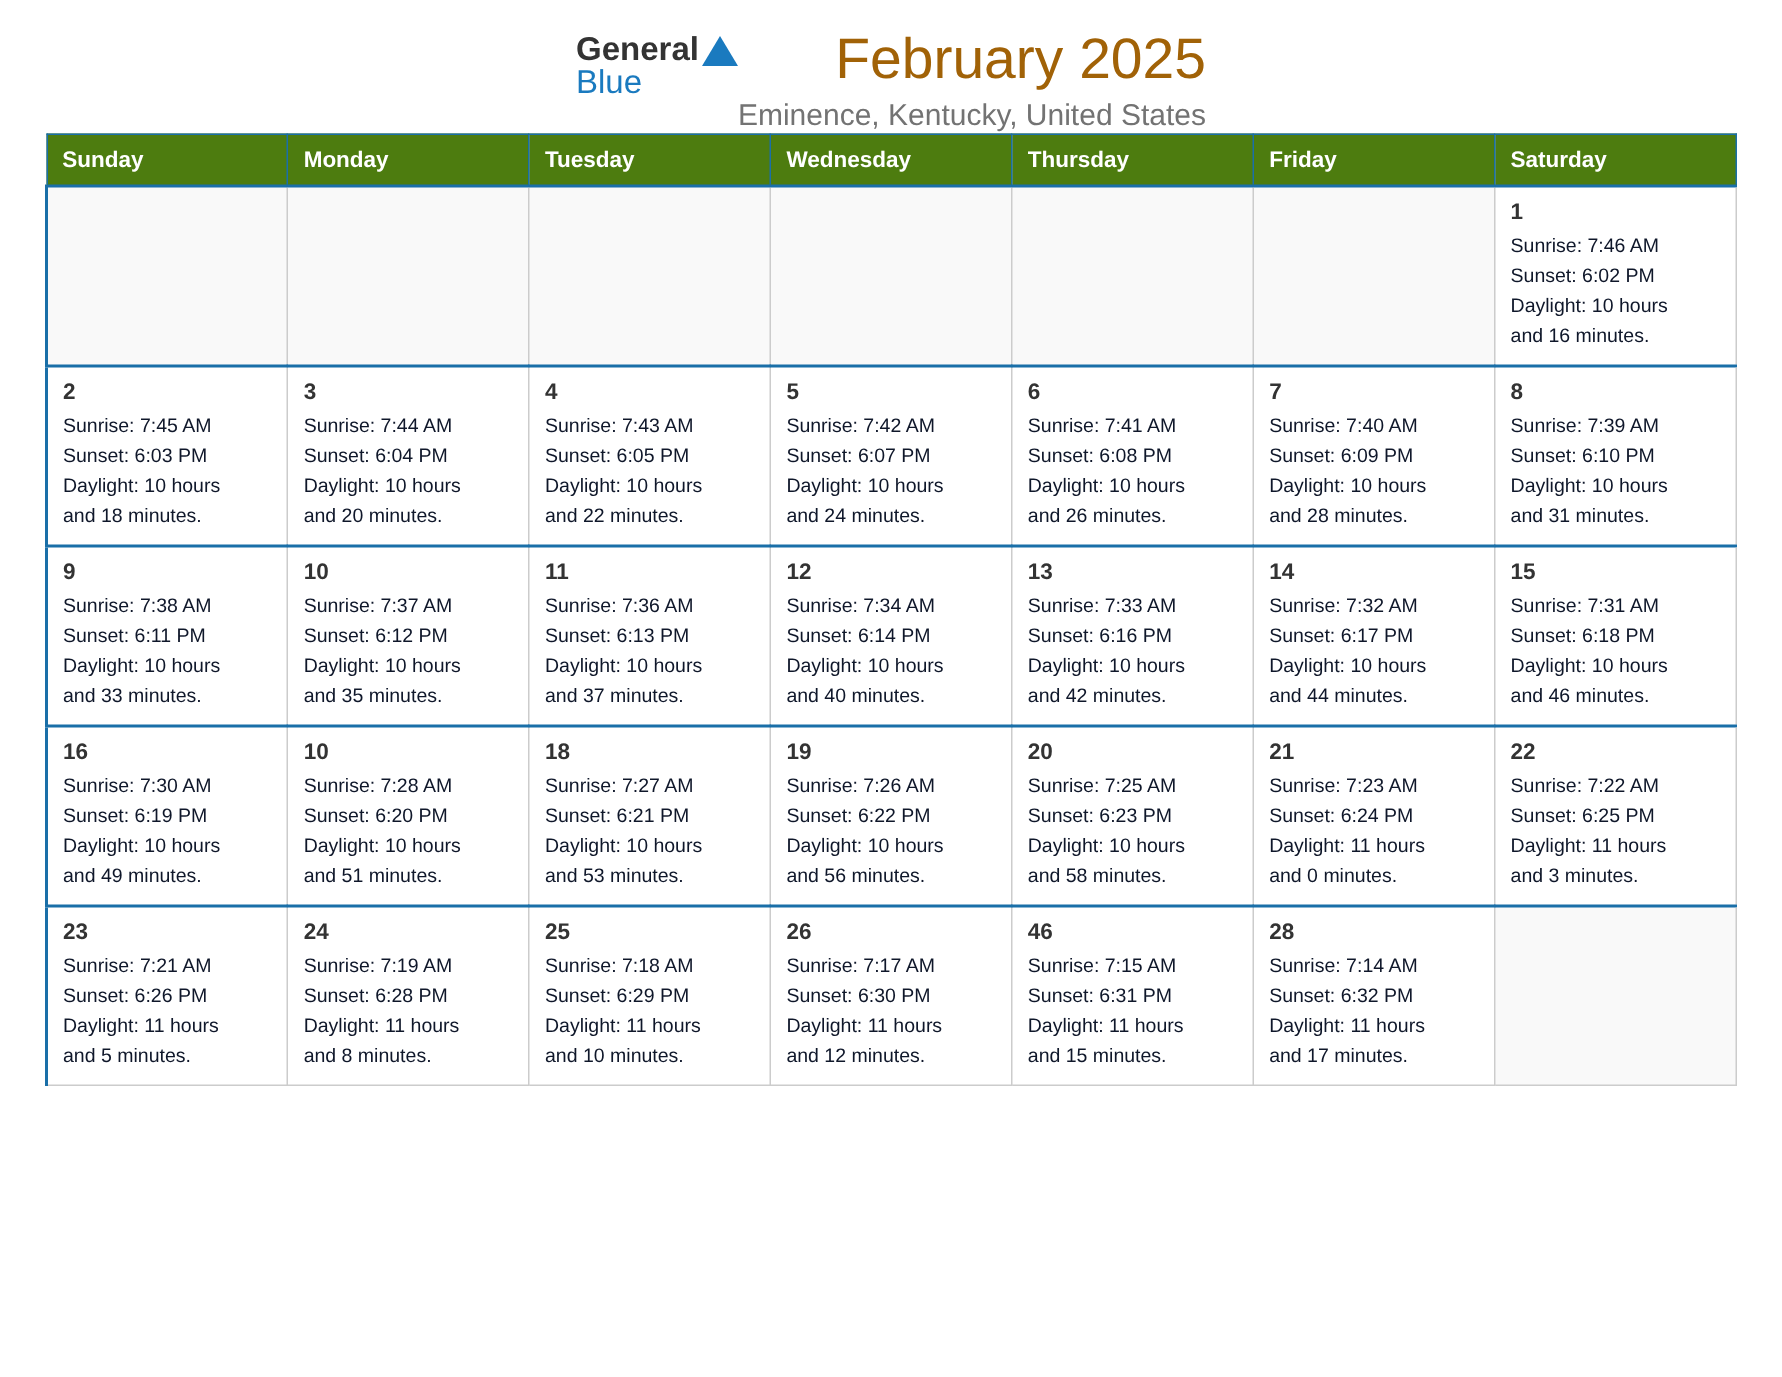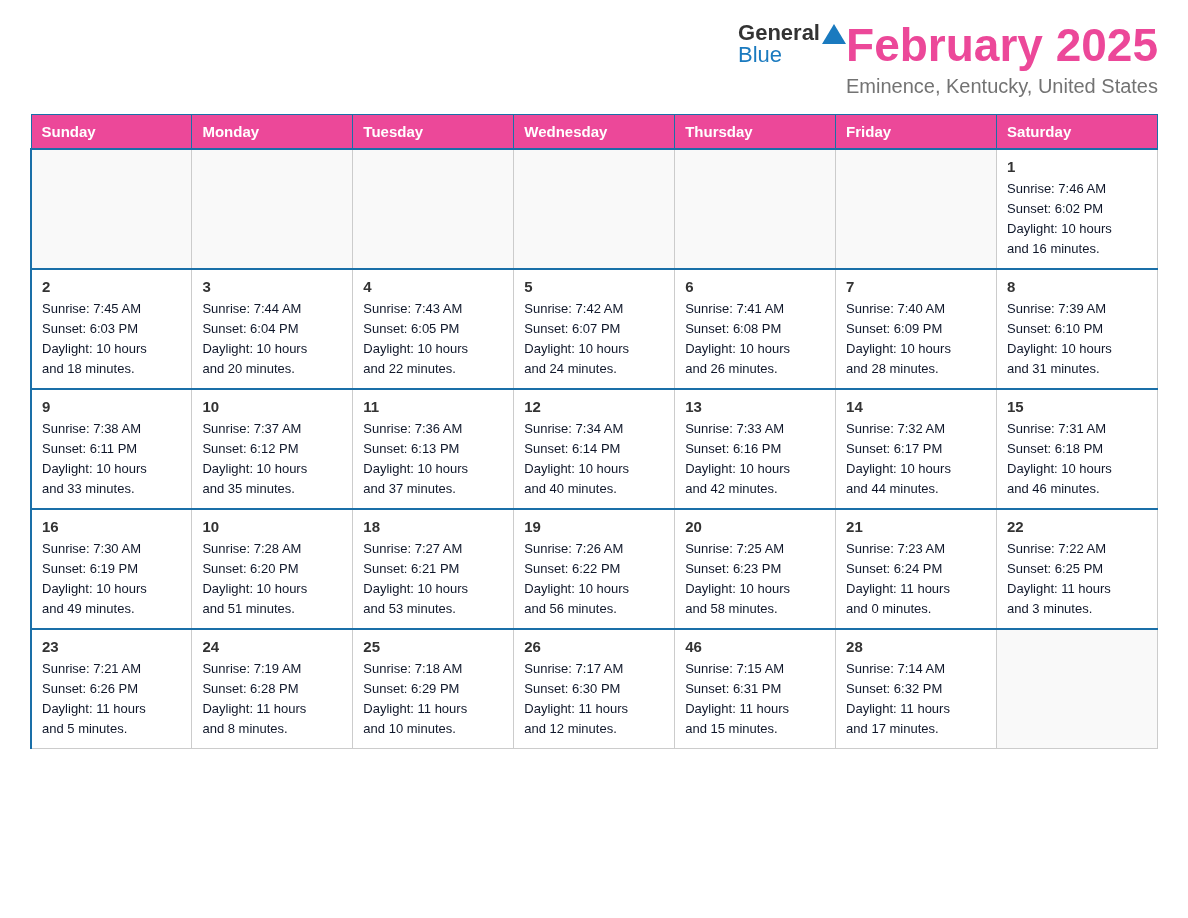--- a/index.html
+++ b/index.html
@@ -5,60 +5,59 @@
     * { box-sizing: border-box; margin: 0; padding: 0; }
     body {
       font-family: Arial, sans-serif;
       background: #fff;
       padding: 20px 30px;
       width: 1188px;
       min-height: 918px;
     }
     .header {
       display: flex;
-      justify-content: flex-end;
+      justify-content: center;
       align-items: flex-start;
-      margin-bottom: 16px;
     }
     .logo {
       display: flex;
       align-items: center;
       gap: 2px;
     }
     .logo-text-general {
       font-size: 22px;
       font-weight: bold;
       color: #333;
     }
     .logo-text-blue {
       font-size: 22px;
       font-weight: normal;
       color: #1a7abf;
     }
     .title-block {
       text-align: right;
     }
     .month-title {
-      font-size: 46px;
-      font-weight: bold;
-      color: #ec4899;
+      font-size: 38px;
+      font-weight: normal;
+      color: #a16207;
       line-height: 1.1;
     }
     .location-title {
       font-size: 20px;
       color: #737373;
       margin-top: 4px;
     }
     table {
       width: 100%;
       border-collapse: collapse;
       table-layout: fixed;
     }
     thead tr th {
-      background-color: #ec4899;
+      background-color: #4d7c0f;
       color: #fff;
       font-size: 15px;
       font-weight: bold;
       padding: 8px 10px;
       text-align: left;
       border: 1px solid #1a6fa8;
     }
     tbody tr td {
       vertical-align: top;
       border: 1px solid #ccc;

